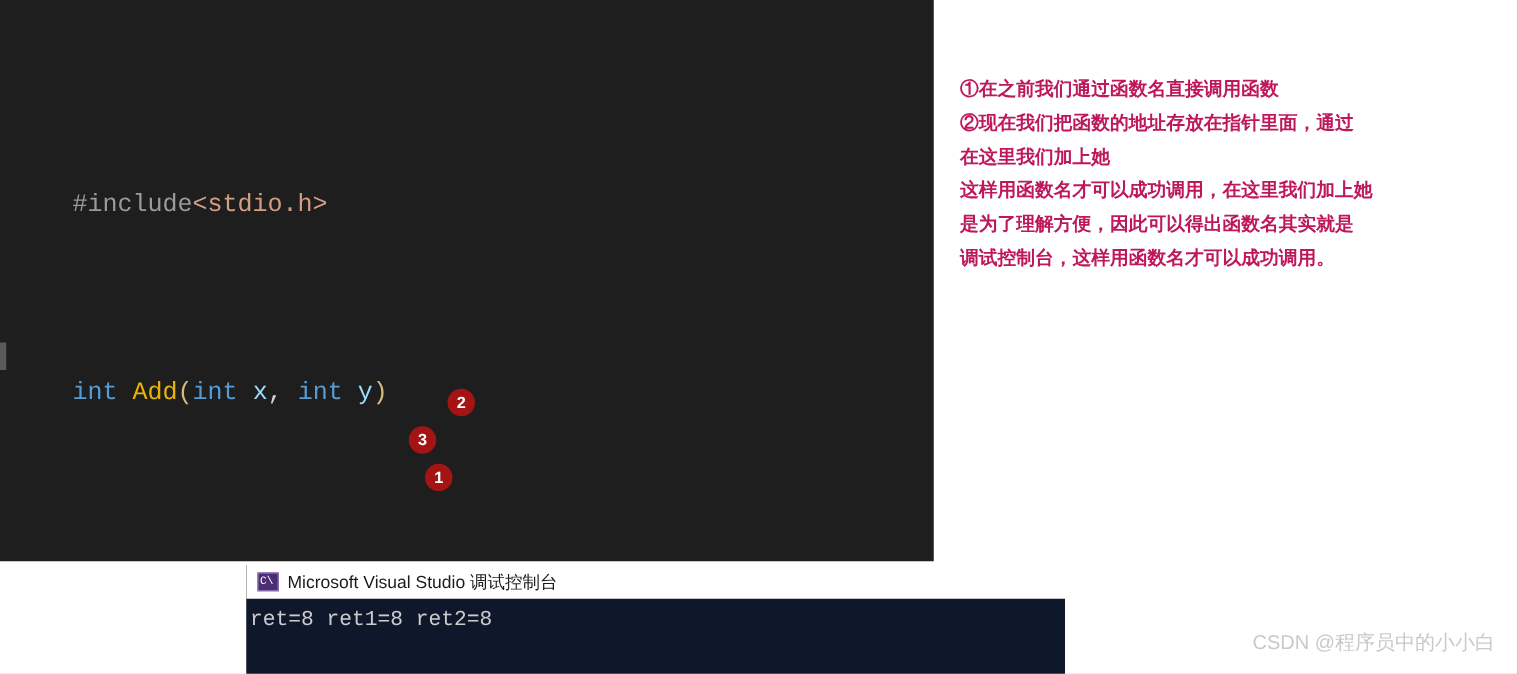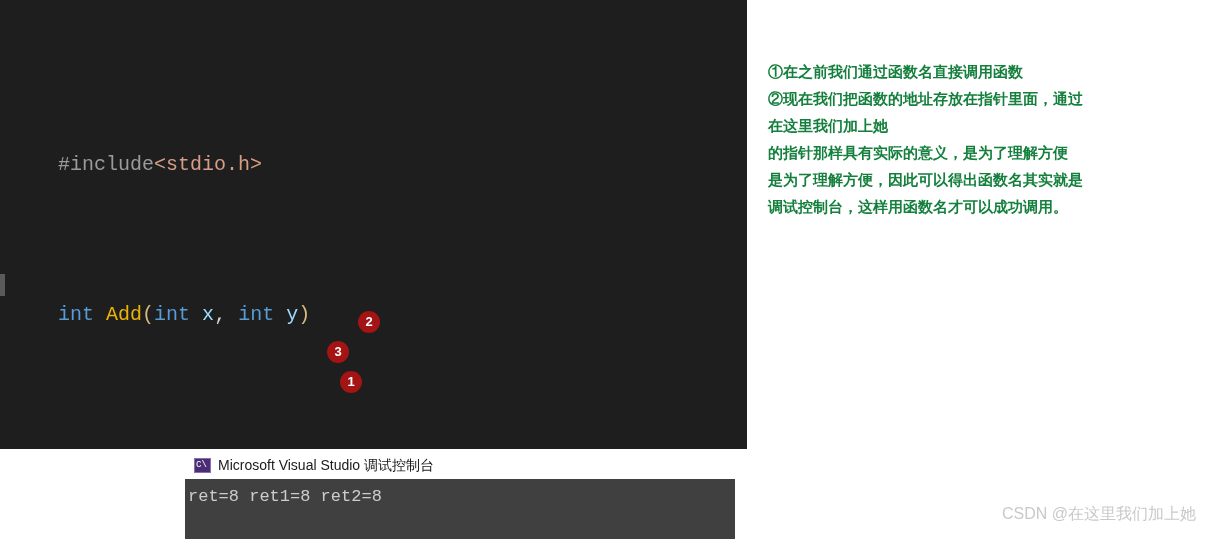--- a/index.html
+++ b/index.html
@@ -68,25 +68,25 @@
     font-size: 13px;
     font-weight: bold;
     line-height: 22px;
     text-align: center;
     white-space: nowrap;
   }
 
   
   #console {
     position: absolute;
-    left: 185px;
+    left: 197px;
     top: 452px;
-    width: 550px;
+    width: 655px;
     height: 87px;
-    background: #404040;
+    background: #0f172a;
     overflow: hidden;
   }
   #console-titlebar {
     height: 27px;
     background: #ffffff;
     display: flex;
     align-items: center;
     padding-left: 9px;
   }
   #console-icon {
@@ -125,21 +125,21 @@
   }
 
   
   #notes {
     position: absolute;
     left: 768px;
     top: 58px;
     width: 420px;
   }
   .note-line {
-    color: #15803d;
+    color: #be185d;
     font-weight: bold;
     font-size: 15px;
     line-height: 27px;
     white-space: nowrap;
     font-family: "Liberation Sans", sans-serif;
   }
 
   
   #watermark {
     position: absolute;
@@ -218,18 +218,18 @@
     <span id="console-icon"></span>
     <span id="console-title">Microsoft Visual Studio 调试控制台</span>
   </div>
   <div id="console-body">ret=8 ret1=8 ret2=8</div>
 </div>
 
 <div id="notes">
   <div class="note-line">①在之前我们通过函数名直接调用函数</div>
   <div class="note-line">②现在我们把函数的地址存放在指针里面，通过</div>
   <div class="note-line">在这里我们加上她</div>
-  <div class="note-line">的指针那样具有实际的意义，是为了理解方便</div>
+  <div class="note-line">这样用函数名才可以成功调用，在这里我们加上她</div>
   <div class="note-line">是为了理解方便，因此可以得出函数名其实就是</div>
   <div class="note-line">调试控制台，这样用函数名才可以成功调用。</div>
 </div>
 
-<div id="watermark">CSDN @在这里我们加上她</div>
+<div id="watermark">CSDN @程序员中的小小白</div>
 
 </body></html>

